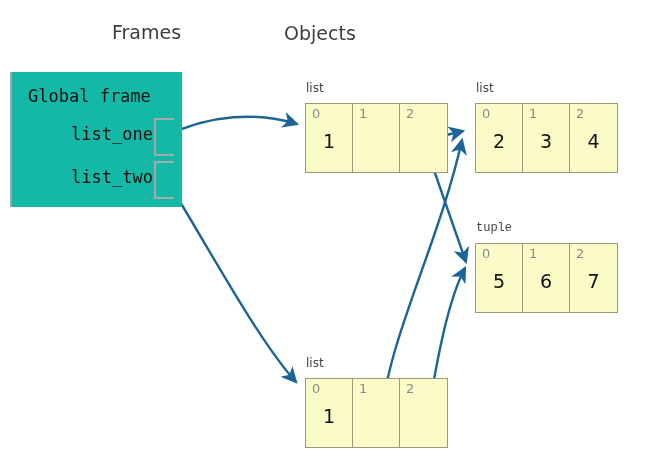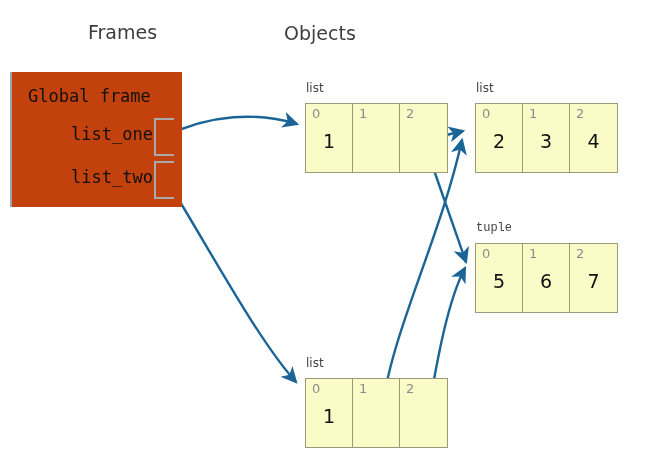--- a/index.html
+++ b/index.html
@@ -23,31 +23,31 @@
   }
 
   
   .col-heading {
     position: absolute;
     font-family: "DejaVu Sans", sans-serif;
     font-size: 19px;
     color: #3d3d3d;
     white-space: nowrap;
   }
-  #heading-frames { left: 88px; top: 21px; text-align: right; }
+  #heading-frames { left: 112px; top: 21px; text-align: right; }
   #heading-objects { left: 284px; top: 22px; }
 
   
   #frame-global {
     position: absolute;
     left: 10px;
     top: 72px;
     width: 172px;
     height: 135px;
-    background: #c2410c;
+    background: #14b8a6;
     border-left: 2px solid #9aa5b1;
     box-sizing: border-box;
   }
   #frame-global-title {
     position: absolute;
     left: 16px;
     top: 14px;
     font-family: "DejaVu Sans Mono", monospace;
     font-size: 17px;
     color: #111111;

